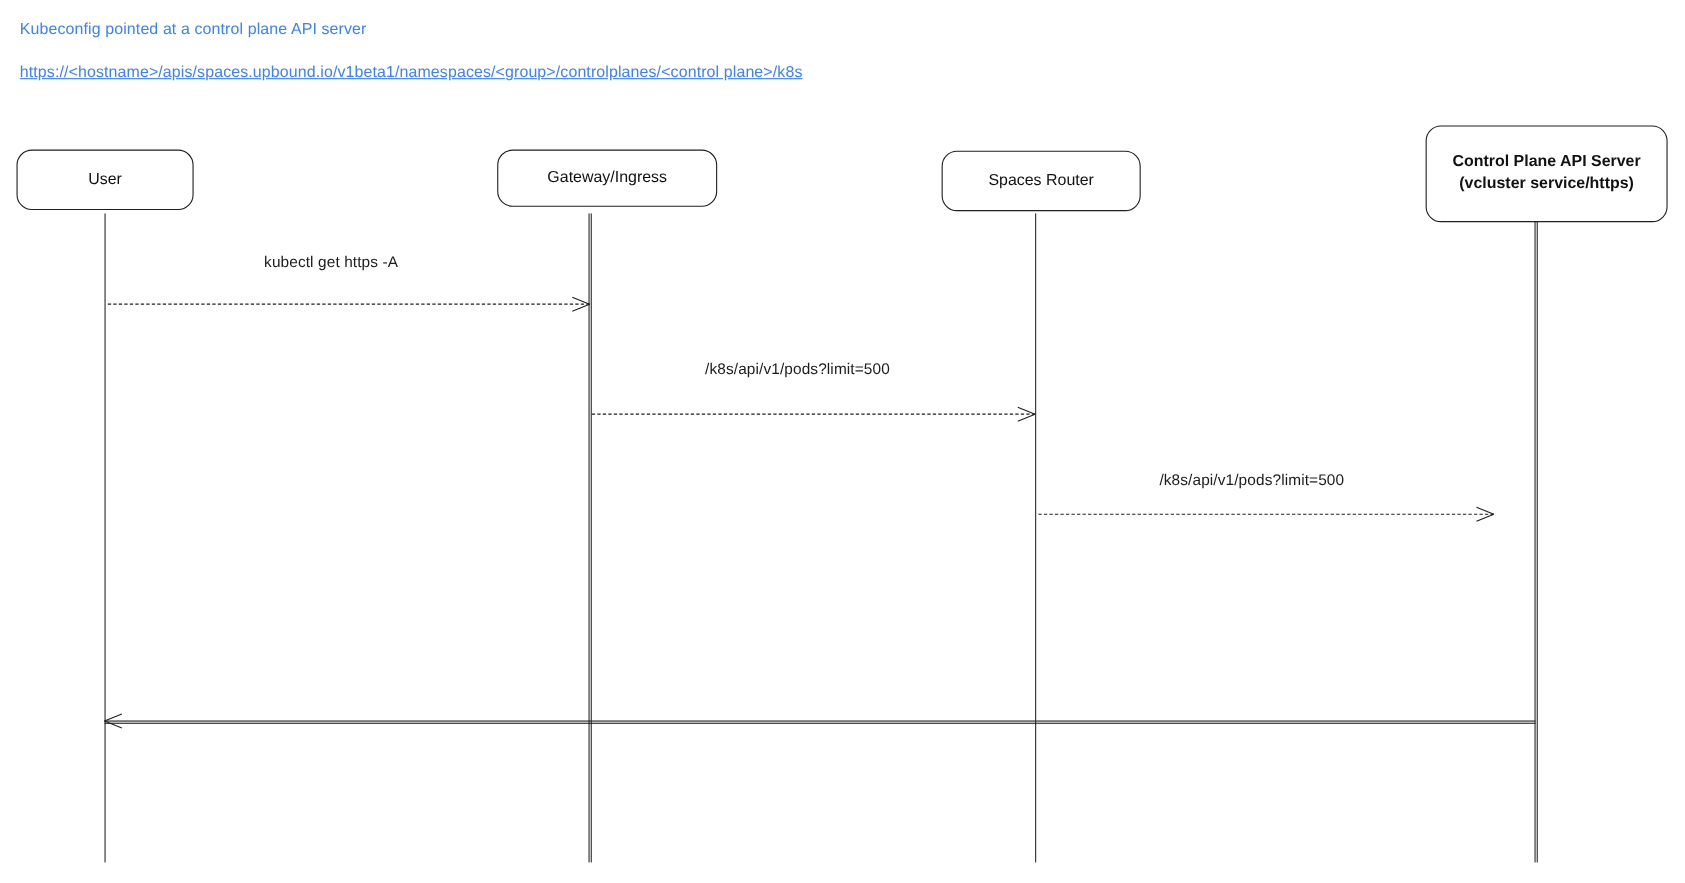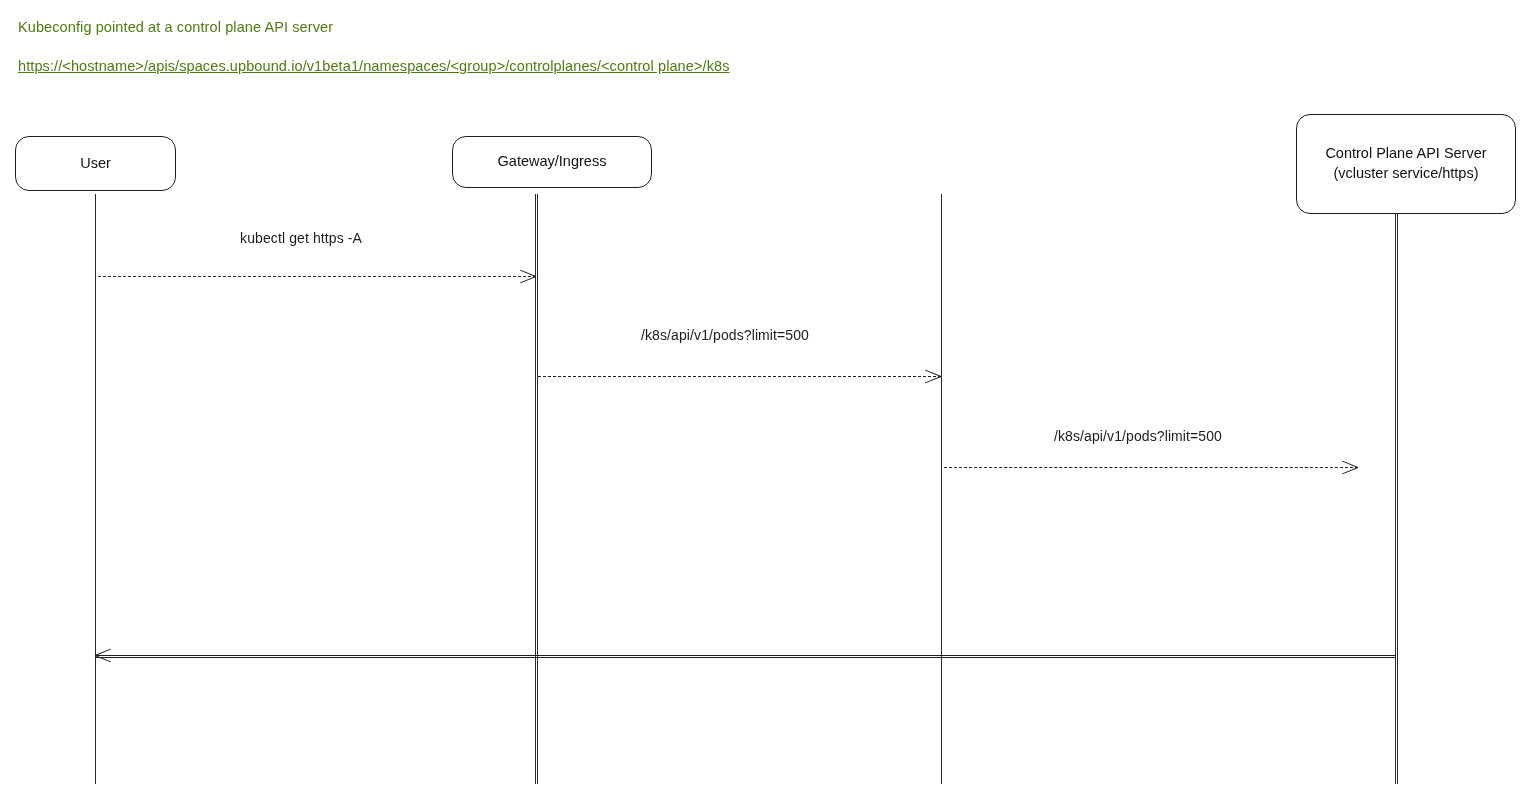--- a/index.html
+++ b/index.html
@@ -16,21 +16,21 @@
     position: relative;
     width: 1532px;
     height: 803px;
     background: #ffffff;
     overflow: hidden;
   }
   .header-text {
     position: absolute;
     font-size: 14.5px;
     line-height: 1.2;
-    color: #4d7c0f;
+    color: #3b82f6;
     white-space: nowrap;
     letter-spacing: 0.1px;
   }
   #title-line { left: 18px; top: 19px; }
   #url-line   { left: 18px; top: 58px; text-decoration: underline; }
 
   .lifeline {
     position: absolute;
     width: 0;
     border-left: 1.4px solid #2a2a2a;
@@ -124,22 +124,25 @@
   <div class="lifeline doubled" style="left:1395px;"></div>
 
   <div class="actor-box" style="left:15px; top:136px; width:161px; height:55px;">
     <span class="label">User</span>
   </div>
 
   <div class="actor-box" style="left:436px; top:136px; width:200px; height:52px;margin-left:16px;">
     <span class="label">Gateway/Ingress</span>
   </div>
 
+  <div class="actor-box" style="left:856px; top:137px; width:181px; height:55px;">
+    <span class="label">Spaces Router</span>
+  </div>
 
-  <div class="actor-box" style="left:1296px; top:114px; width:220px; height:100px; flex-direction:column;">
+  <div class="actor-box" style="left:1296px; top:114px; width:220px; height:88px; flex-direction:column;font-weight:bold;">
     <span class="label">Control Plane API Server</span>
     <span class="label">(vcluster service/https)</span>
   </div>
 
   <div class="msg dashed" style="left:98px; top:276px; width:438px;">
     <div class="line"></div>
     <div class="arrowhead right">
         <i></i>
         <i></i>
       </div>

